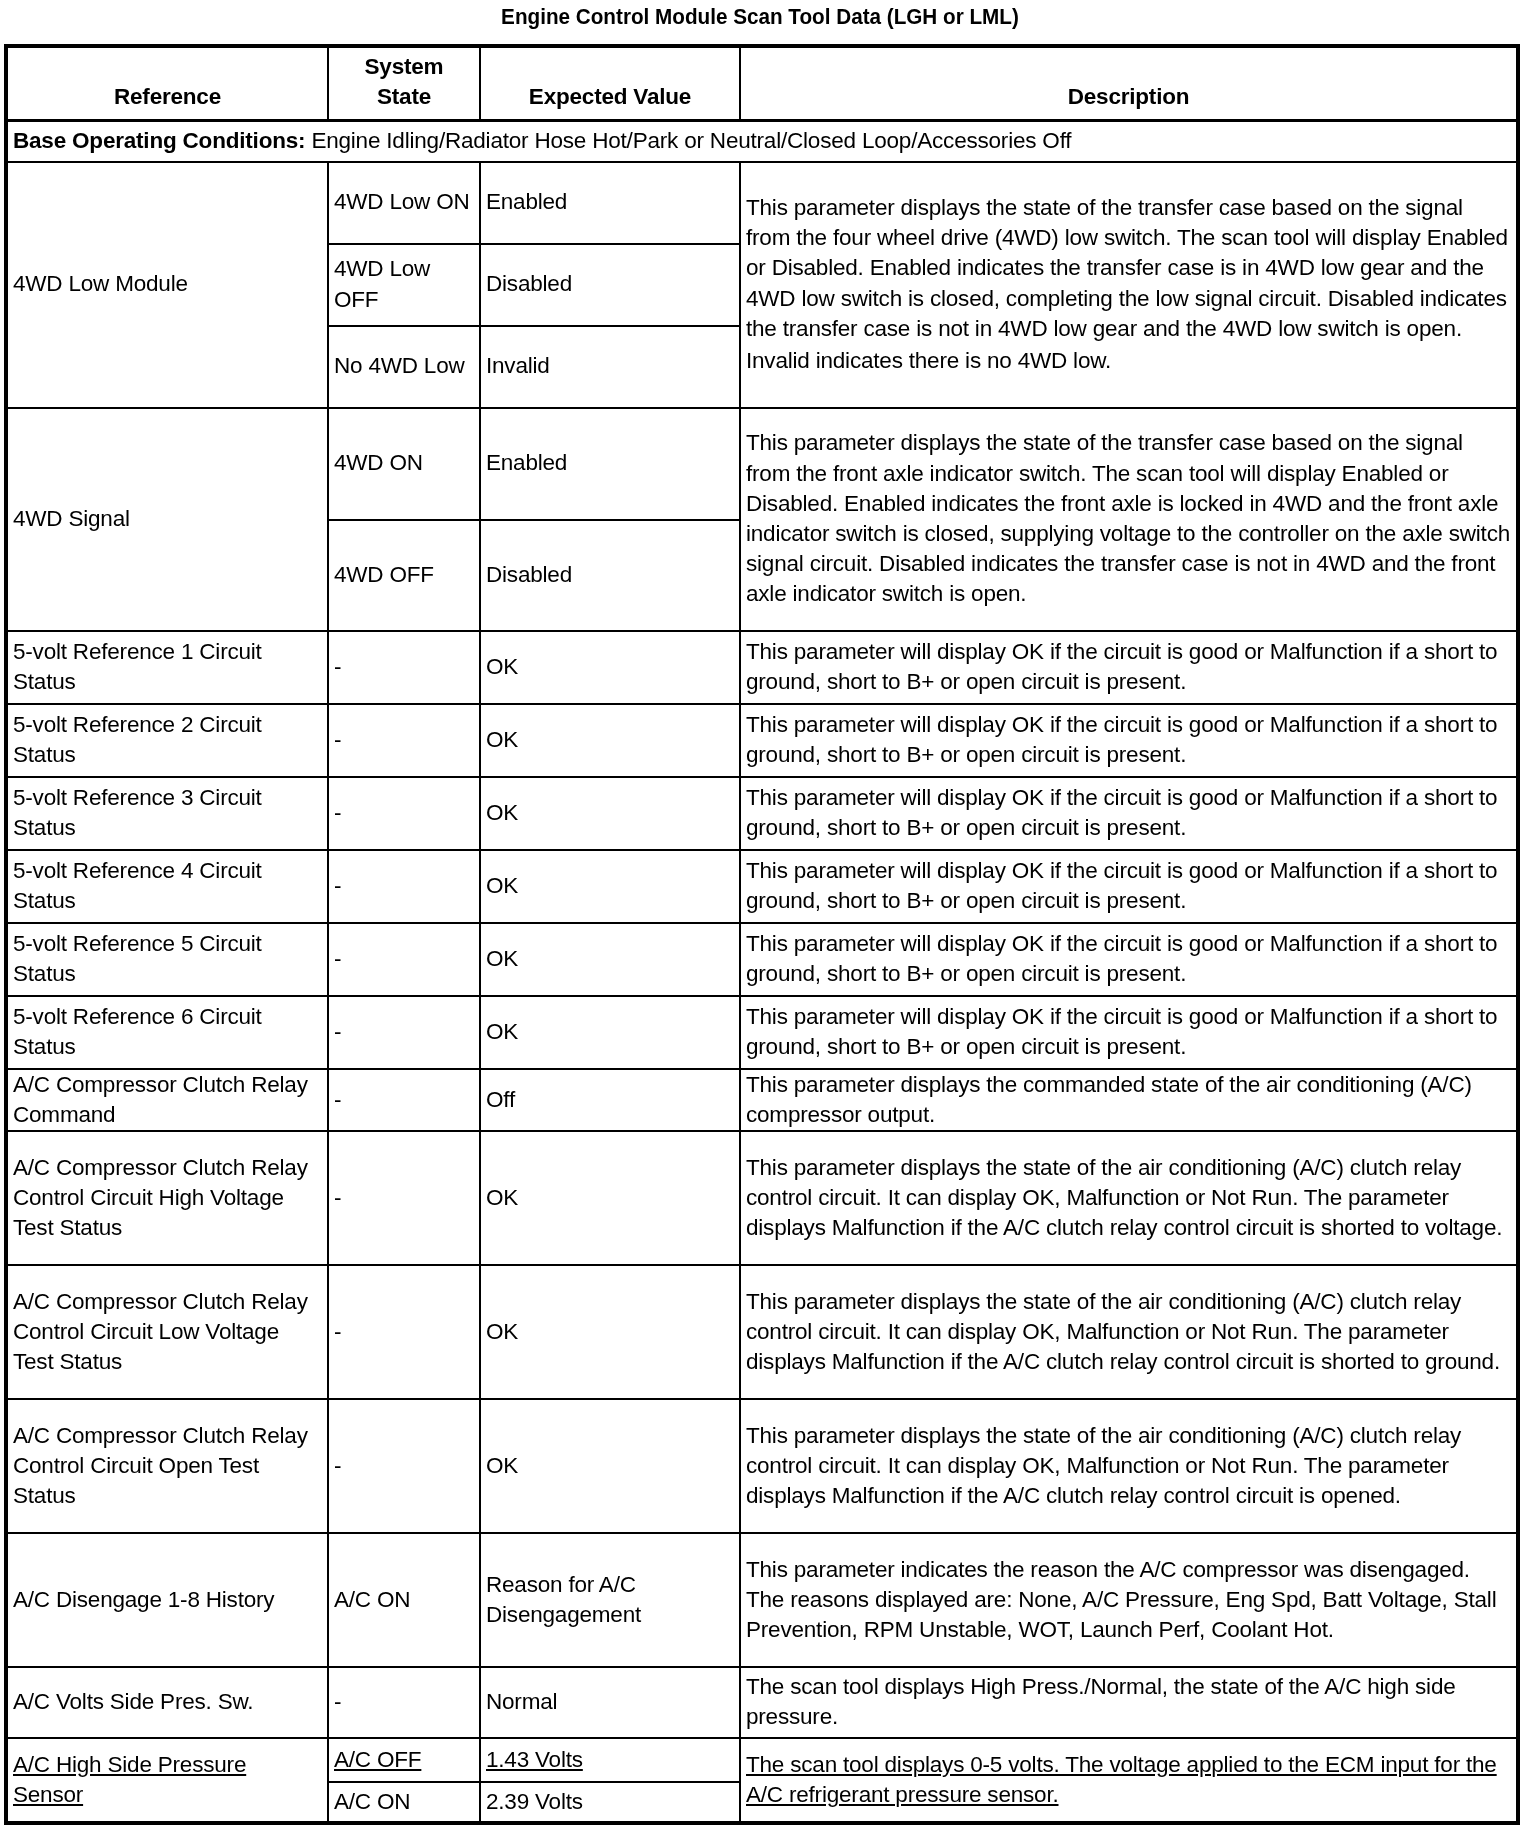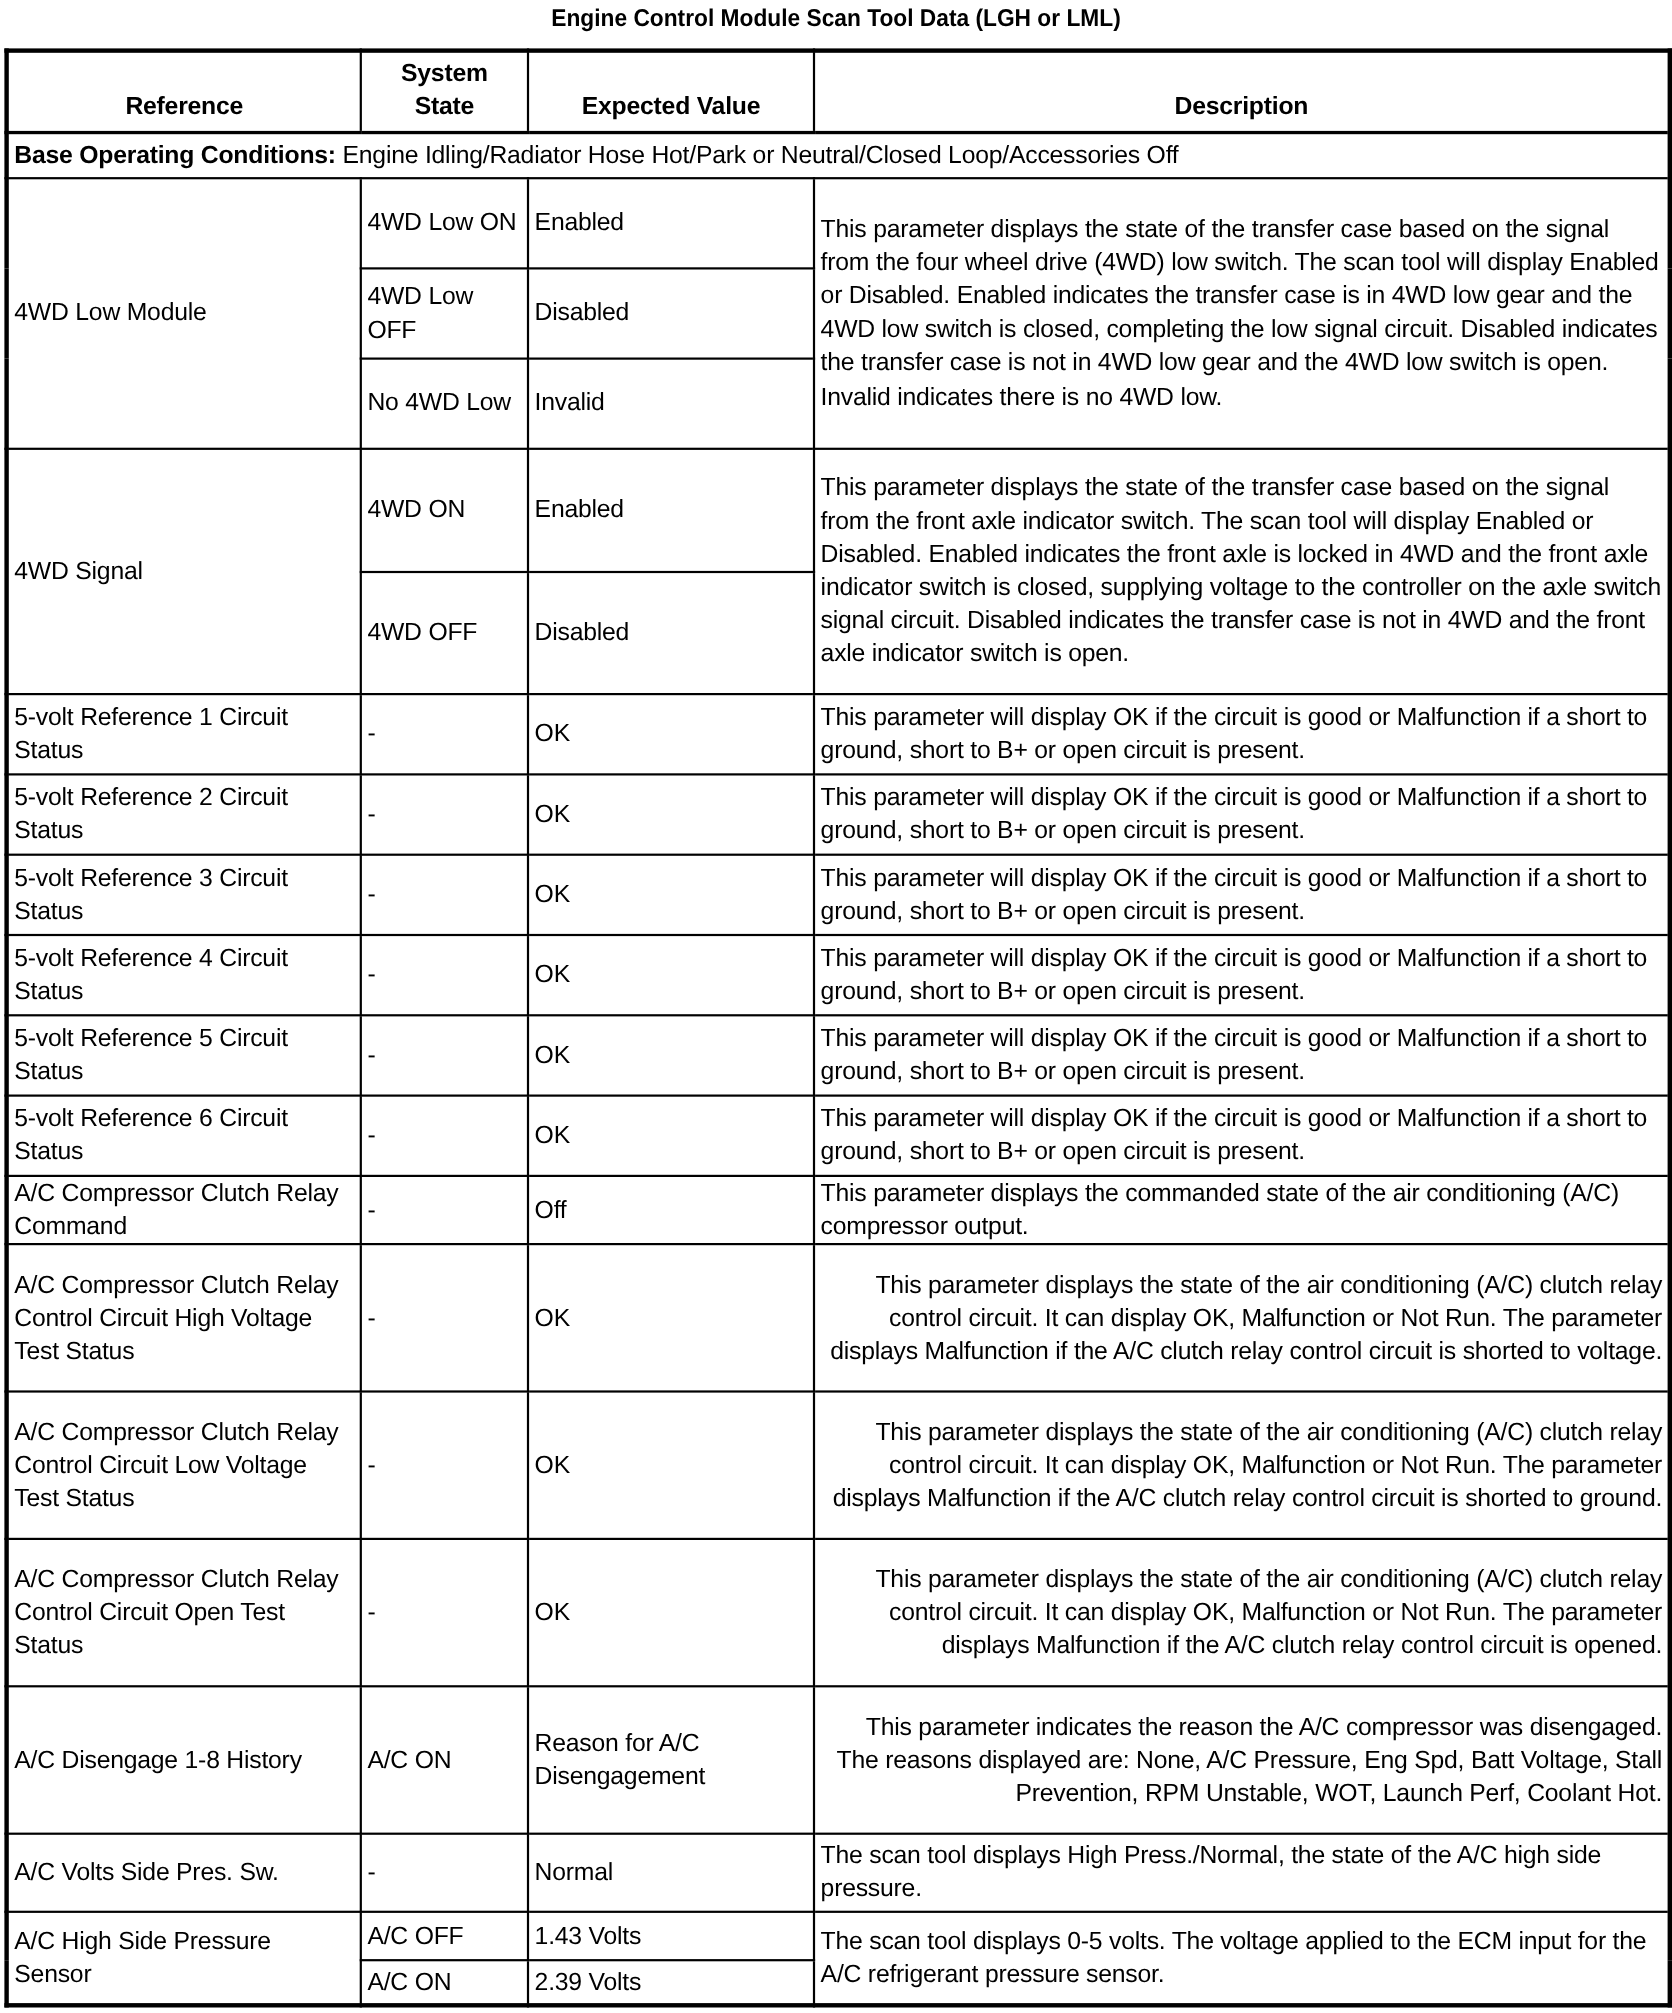--- a/index.html
+++ b/index.html
@@ -23,23 +23,23 @@
   tr.base .lbl { font-weight: bold; }
   td.desc { vertical-align: top; padding-top: 4px; }
   td.desc p { margin: 0; }
   td.desc p.gap { margin-top: 2px; }
   tr.r-low1 { height: 82px; } tr.r-low2 { height: 82px; } tr.r-low3 { height: 82px; }
   tr.r-4wd1 { height: 112px; } tr.r-4wd2 { height: 111px; }
   tr.r-5v { height: 73px; }
   tr.r-relay { height: 56px; }
   tr.r-four { height: 134px; }
   tr.r-hsw { height: 71px; }
-  tr.r-sen1 { height: 44px; } tr.r-sen2 { height: 41px; }
+  tr.r-sen1 { height: 44px; text-decoration: underline; } tr.r-sen2 { height: 41px; }
   tr.r-5v td.desc, tr.r-relay td.desc, tr.r-hsw td.desc { vertical-align: middle; padding-top: 0; }
-  tr.r-four td.desc { vertical-align: middle; padding-top: 0; text-align: right; }
+  tr.r-four td.desc { vertical-align: middle; padding-top: 0; }
 </style>
 </head>
 <body>
 
 <div class="title">Engine Control Module Scan Tool Data (LGH or LML)</div>
 
 <table class="scan">
   <colgroup>
       <col class="c1">
       <col class="c2">

